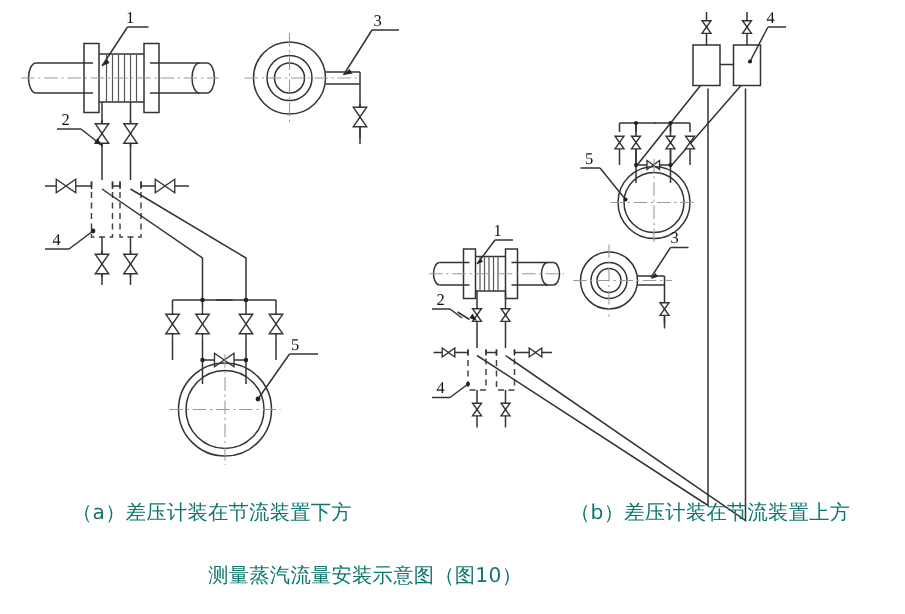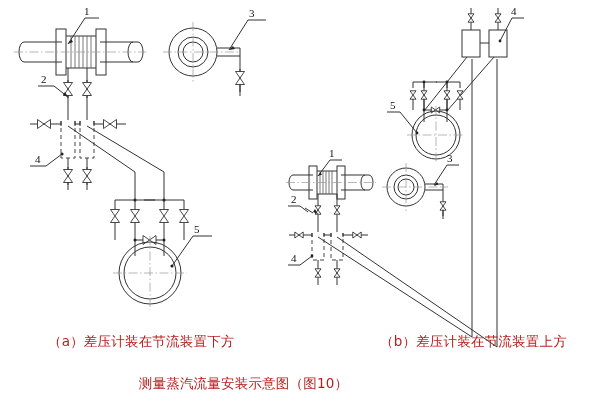--- a/index.html
+++ b/index.html
@@ -16,21 +16,21 @@
   .ln-thin{stroke:#555;stroke-width:0.8;fill:none;}
   .ctr{stroke:#999;stroke-width:0.7;fill:none;stroke-dasharray:9 2.5 1.5 2.5;}
   .dash{stroke:#444;stroke-width:1;fill:none;stroke-dasharray:4 3;}
   .valve{stroke:#333;stroke-width:0.9;fill:#ffffff;}
   .sol{fill:#222;}
   .lbl{font-family:"Liberation Serif","DejaVu Serif",serif;font-size:11px;fill:#111;}
   .caption{
     position:absolute;
     font-family:"DejaVu Sans","Liberation Sans",sans-serif;
     font-size:13.5px;
-    color:#b91c1c;
+    color:#0f766e;
     white-space:nowrap;
     letter-spacing:0.2px;
   }
   #cap-a{left:48px;top:333px;}
   #cap-b{left:380px;top:333px;text-align:center;}
   #cap-main{left:0;top:375px;width:487px;text-align:center;}
 </style>
 </head>
 <body>
 

